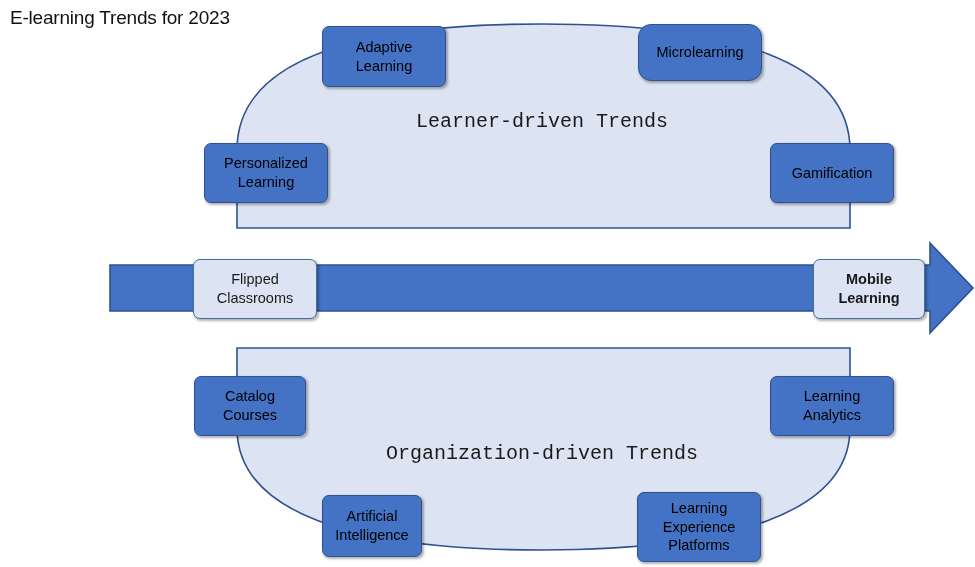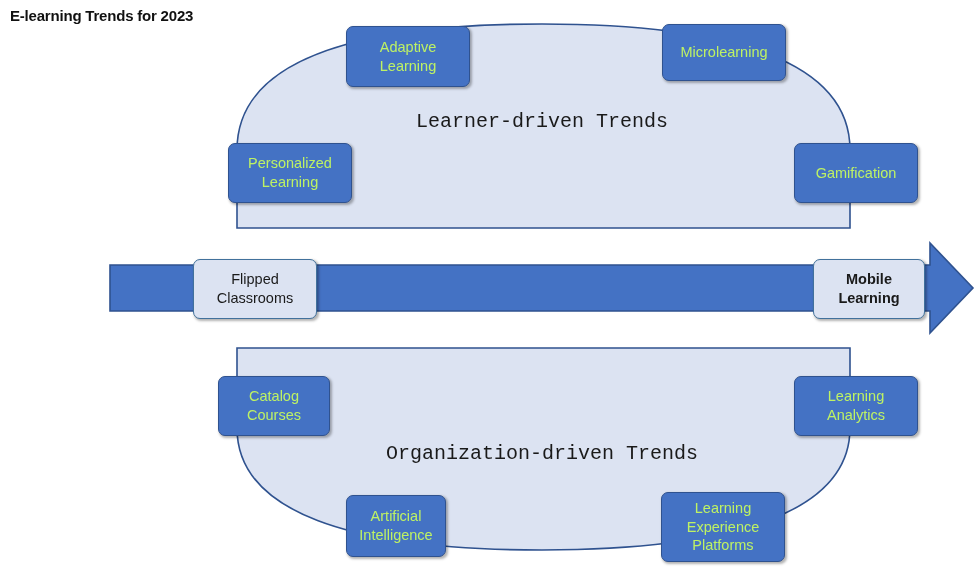--- a/index.html
+++ b/index.html
@@ -22,22 +22,22 @@
     left: 0;
     top: 0;
     width: 975px;
     height: 567px;
   }
 
   .title {
     position: absolute;
     left: 10px;
     top: 7px;
-    font-size: 15px;
-    font-weight: bold;
+    font-size: 19px;
+    font-weight: normal;
     color: #111111;
     letter-spacing: -0.2px;
     white-space: nowrap;
   }
 
   
   .band-label {
     position: absolute;
     text-align: center;
     white-space: nowrap;
@@ -58,22 +58,21 @@
     justify-content: center;
     text-align: center;
     font-size: 14.5px;
     line-height: 1.28;
     padding: 2px 6px;
     box-shadow: 1.5px 1.5px 2.5px rgba(0,0,0,0.30);
   }
   .node.filled {
     background: #4472c4;
     border: 1px solid #2f528f;
-    color: #bef264;
-    margin-left: 24px;
+    color: #000000;
   }
   .node.hollow {
     background: #dce3f2;
     border: 1px solid #41719c;
     color: #1a1a1a;
   }
   .node span { display: block; }
 </style>
 </head>
 <body>
@@ -111,21 +110,21 @@
 
   <div class="band-label dark" style="left:372px; top:442px; width:340px;">Organization-driven Trends</div>
 
   <div class="node filled" style="left:322px; top:26px; width:124px; height:61px;">
     <div>
       <span>Adaptive</span>
       <span>Learning</span>
     </div>
   </div>
 
-  <div class="node filled" style="left:638px; top:24px; width:124px; height:57px;">
+  <div class="node filled" style="left:638px; top:24px; width:124px; height:57px;border-radius:13px;">
     <div>
       <span>Microlearning</span>
     </div>
   </div>
 
   <div class="node filled" style="left:204px; top:143px; width:124px; height:60px;">
     <div>
       <span>Personalized</span>
       <span>Learning</span>
     </div>

